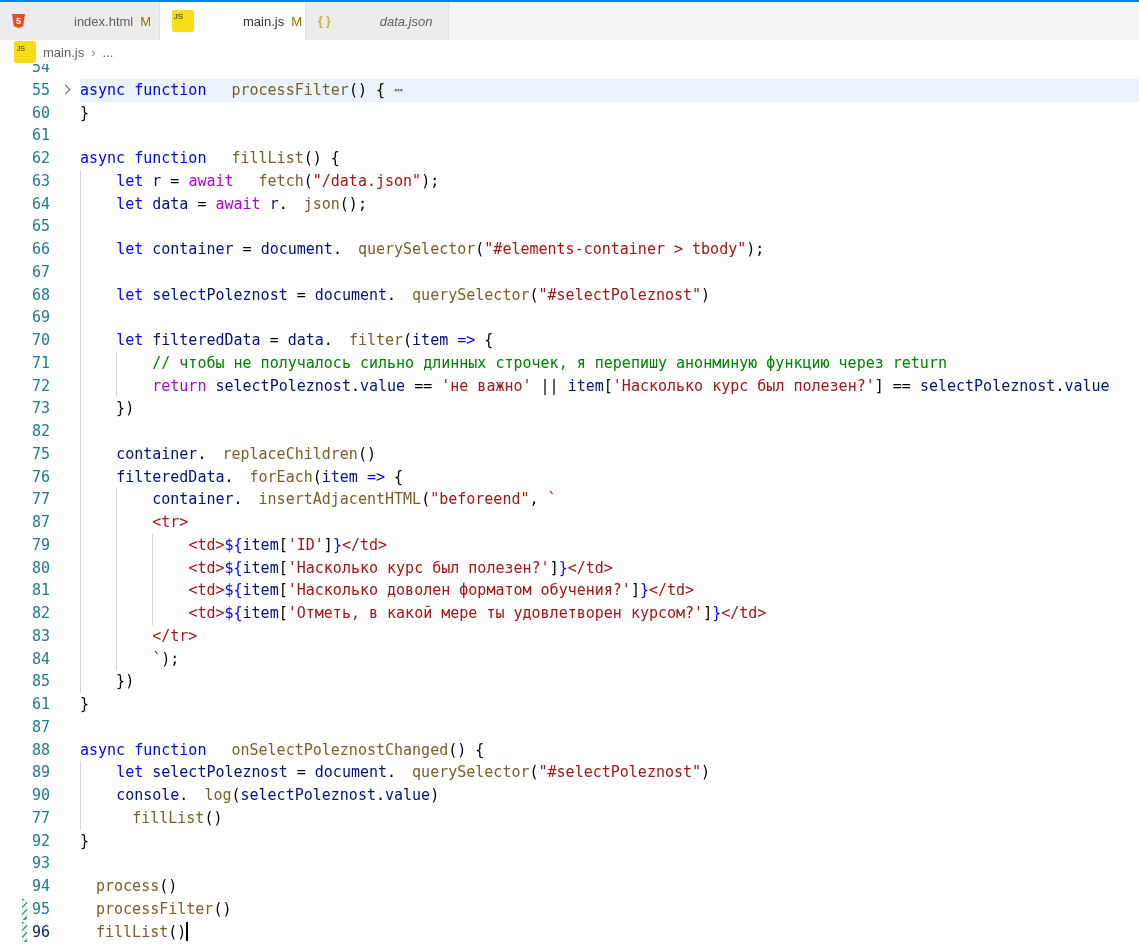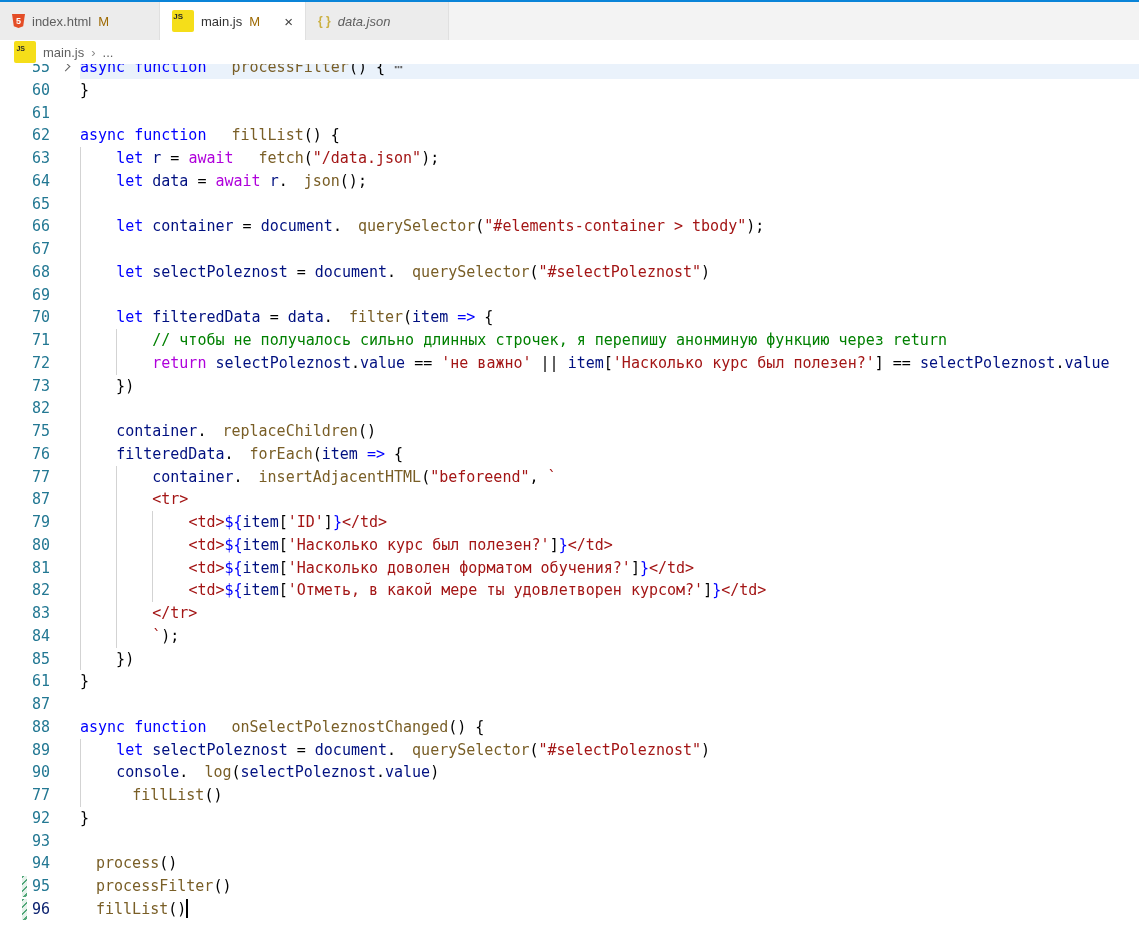--- a/index.html
+++ b/index.html
@@ -5,31 +5,31 @@
   *{box-sizing:border-box;}
   html,body{margin:0;padding:0;}
   body{width:1139px;height:950px;overflow:hidden;background:#fff;font-family:"Liberation Sans",sans-serif;}
 
   .accent-top{height:2px;background:var(--accent_top,#0a84d8);}
   .tabbar{height:38px;display:flex;background:var(--header_bg,#f3f3f3);}
   .tab{display:flex;align-items:center;gap:7px;padding:0 12px;background:var(--tab_inactive_bg,#ececec);
        border-right:1px solid var(--tab_border,#e0e0e0);font-size:13px;color:#5f5f5f;cursor:pointer;overflow:hidden;}
   .tab.active{background:var(--tab_active_bg,#ffffff);color:#333;}
   .tab1{width:160px}.tab2{width:146px}.tab3{width:143px}
-  .tab-label{white-space:nowrap;}
+  .tab-label{white-space:nowrap;margin-left:42px;}
   .tab.preview .tab-label{font-style:italic;}
   .git-badge{color:var(--modified_badge,#9e6a03);}
   .git-badge:empty{display:none;}
   .close{margin-left:auto;font-size:15px;color:#424242;line-height:1;cursor:pointer;}
 
   .html-shield{display:inline-flex;align-items:center;justify-content:center;flex:none;width:13px;height:14px;
        background:var(--html_orange,#e44d26);color:#fff;font-size:9px;font-weight:bold;
        clip-path:polygon(0 0,100% 0,86% 88%,50% 100%,14% 88%);}
   .js-square{display:inline-flex;align-items:flex-end;justify-content:flex-end;flex:none;width:15px;height:15px;
-       background:var(--js_yellow,#f5de19);color:#2a2a2a;font-size:8px;font-weight:bold;padding:11px;border-radius:2px;}
+       background:var(--js_yellow,#f5de19);color:#2a2a2a;font-size:8px;font-weight:normal;padding:11px;border-radius:2px;}
   .json-braces{color:var(--json_yellow,#cbb041);font-weight:bold;font-size:12px;flex:none;}
 
   .breadcrumbs{height:24px;display:flex;align-items:center;gap:7px;padding-left:14px;background:#fff;color:#616161;font-size:13px;}
   .bc-js{width:13px;height:13px;font-size:7px;}
   .bc-item{cursor:pointer;white-space:nowrap;}
   .bc-sep{color:#8a8a8a;}
 
   .editor{height:886px;overflow:hidden;background:#fff;
        font-family:"DejaVu Sans Mono","Liberation Mono",monospace;font-size:15px;}
   .lines{margin-top:-8px;}
@@ -82,20 +82,21 @@
 
 <div class="breadcrumbs">
   <span class="js-square bc-js">JS</span>
   <span class="bc-item">main.js</span>
   <span class="bc-sep">›</span>
   <span class="bc-item">...</span>
 </div>
 
 <div class="editor">
   <div class="lines">
+      <div class="line"><div class="gutter"><span class="lineno">54</span><span class="foldcol"></span></div><span class="code"></span></div>
       <div class="line folded"><div class="gutter"><span class="lineno">55</span><span class="foldcol"><span class="chev"></span></span></div><span class="code"><span class="tk-kw">async </span><span class="tk-kw">function </span><span class="tk-fn">processFilter</span><span class="tk-pln">() { </span><span class="tk-fold">⋯</span></span></div>
       <div class="line"><div class="gutter"><span class="lineno">60</span><span class="foldcol"></span></div><span class="code"><span class="tk-pln">}</span></span></div>
       <div class="line"><div class="gutter"><span class="lineno">61</span><span class="foldcol"></span></div><span class="code"></span></div>
       <div class="line"><div class="gutter"><span class="lineno">62</span><span class="foldcol"></span></div><span class="code"><span class="tk-kw">async </span><span class="tk-kw">function </span><span class="tk-fn">fillList</span><span class="tk-pln">() {</span></span></div>
       <div class="line"><div class="gutter"><span class="lineno">63</span><span class="foldcol"></span></div><span class="code"><i class="iguide" style="left: 0ch;"></i><span class="tk-pln">    </span><span class="tk-kw">let </span><span class="tk-vr">r</span><span class="tk-pln"> = </span><span class="tk-ctl">await </span><span class="tk-fn">fetch</span><span class="tk-pln">(</span><span class="tk-str">"/data.json"</span><span class="tk-pln">);</span></span></div>
       <div class="line"><div class="gutter"><span class="lineno">64</span><span class="foldcol"></span></div><span class="code"><i class="iguide" style="left: 0ch;"></i><span class="tk-pln">    </span><span class="tk-kw">let </span><span class="tk-vr">data</span><span class="tk-pln"> = </span><span class="tk-ctl">await </span><span class="tk-vr">r</span><span class="tk-pln">.</span><span class="tk-fn">json</span><span class="tk-pln">();</span></span></div>
       <div class="line"><div class="gutter"><span class="lineno">65</span><span class="foldcol"></span></div><span class="code"><i class="iguide" style="left: 0ch;"></i></span></div>
       <div class="line"><div class="gutter"><span class="lineno">66</span><span class="foldcol"></span></div><span class="code"><i class="iguide" style="left: 0ch;"></i><span class="tk-pln">    </span><span class="tk-kw">let </span><span class="tk-vr">container</span><span class="tk-pln"> = </span><span class="tk-vr">document</span><span class="tk-pln">.</span><span class="tk-fn">querySelector</span><span class="tk-pln">(</span><span class="tk-str">"#elements-container &gt; tbody"</span><span class="tk-pln">);</span></span></div>
       <div class="line"><div class="gutter"><span class="lineno">67</span><span class="foldcol"></span></div><span class="code"><i class="iguide" style="left: 0ch;"></i></span></div>
       <div class="line"><div class="gutter"><span class="lineno">68</span><span class="foldcol"></span></div><span class="code"><i class="iguide" style="left: 0ch;"></i><span class="tk-pln">    </span><span class="tk-kw">let </span><span class="tk-vr">selectPoleznost</span><span class="tk-pln"> = </span><span class="tk-vr">document</span><span class="tk-pln">.</span><span class="tk-fn">querySelector</span><span class="tk-pln">(</span><span class="tk-str">"#selectPoleznost"</span><span class="tk-pln">)</span></span></div>

